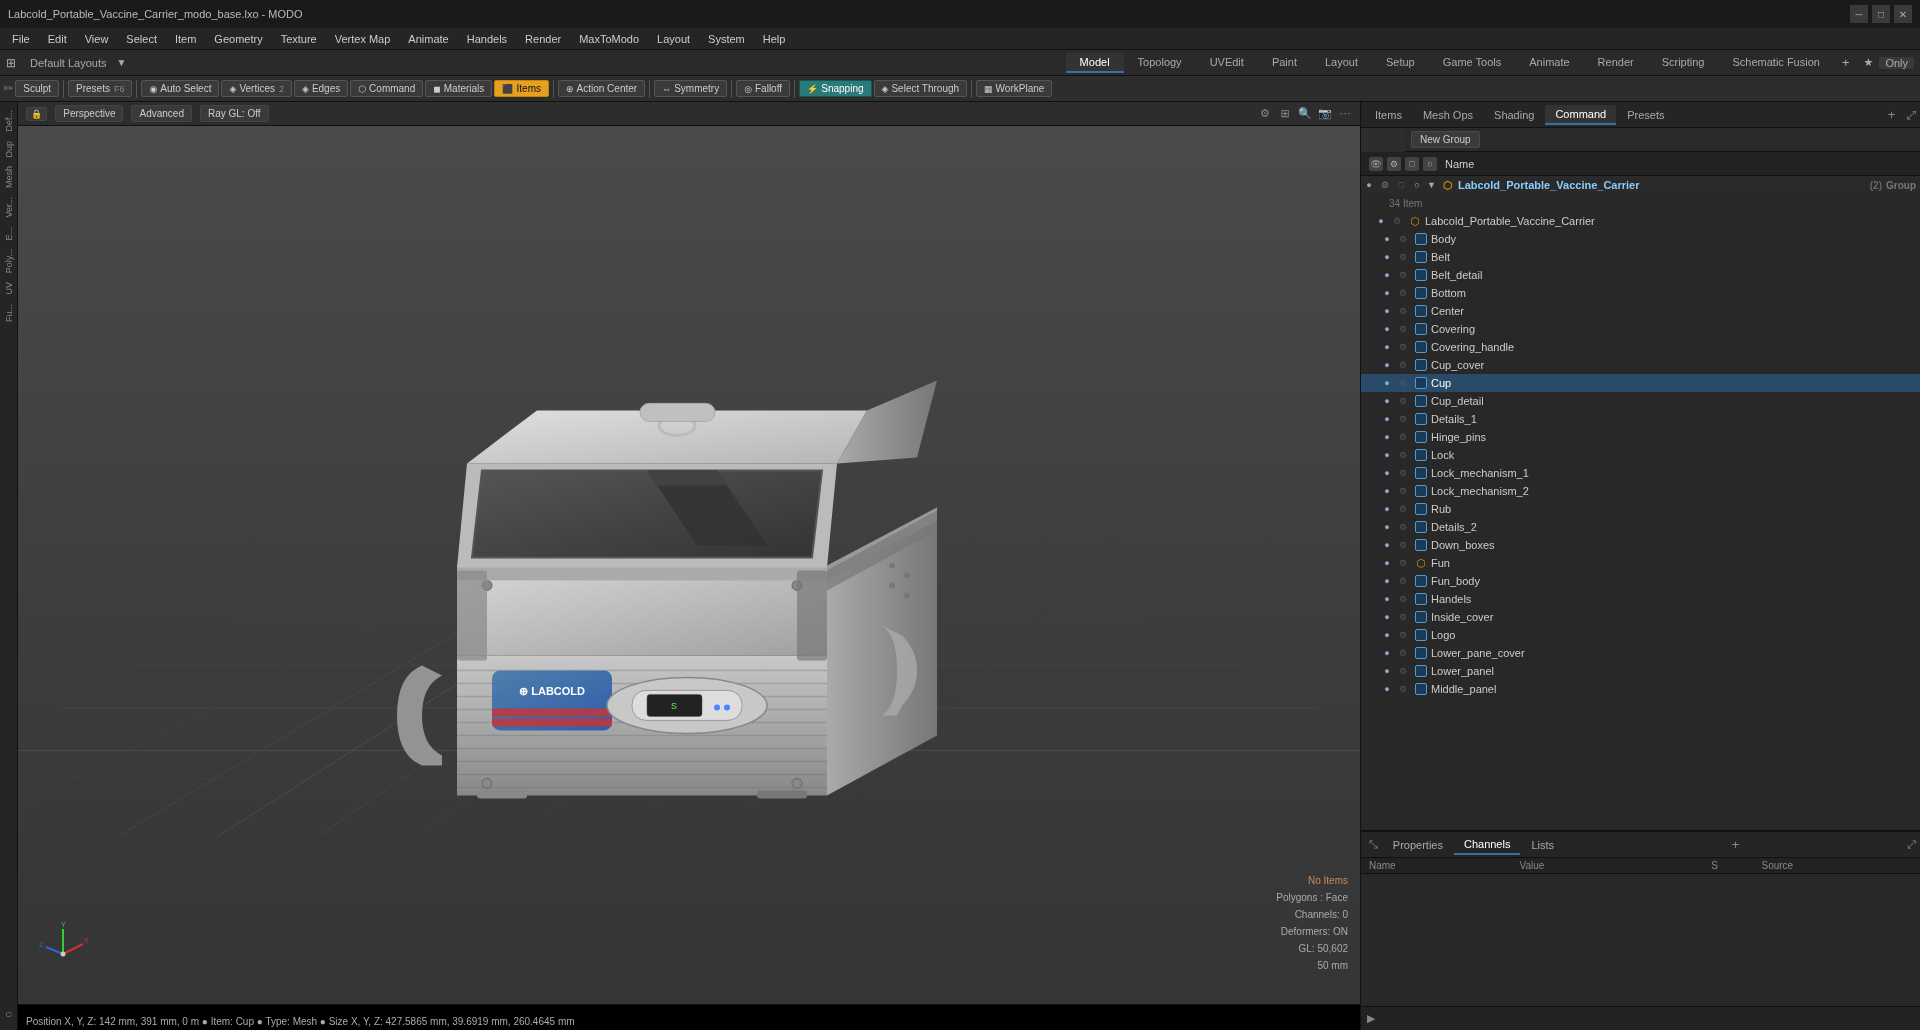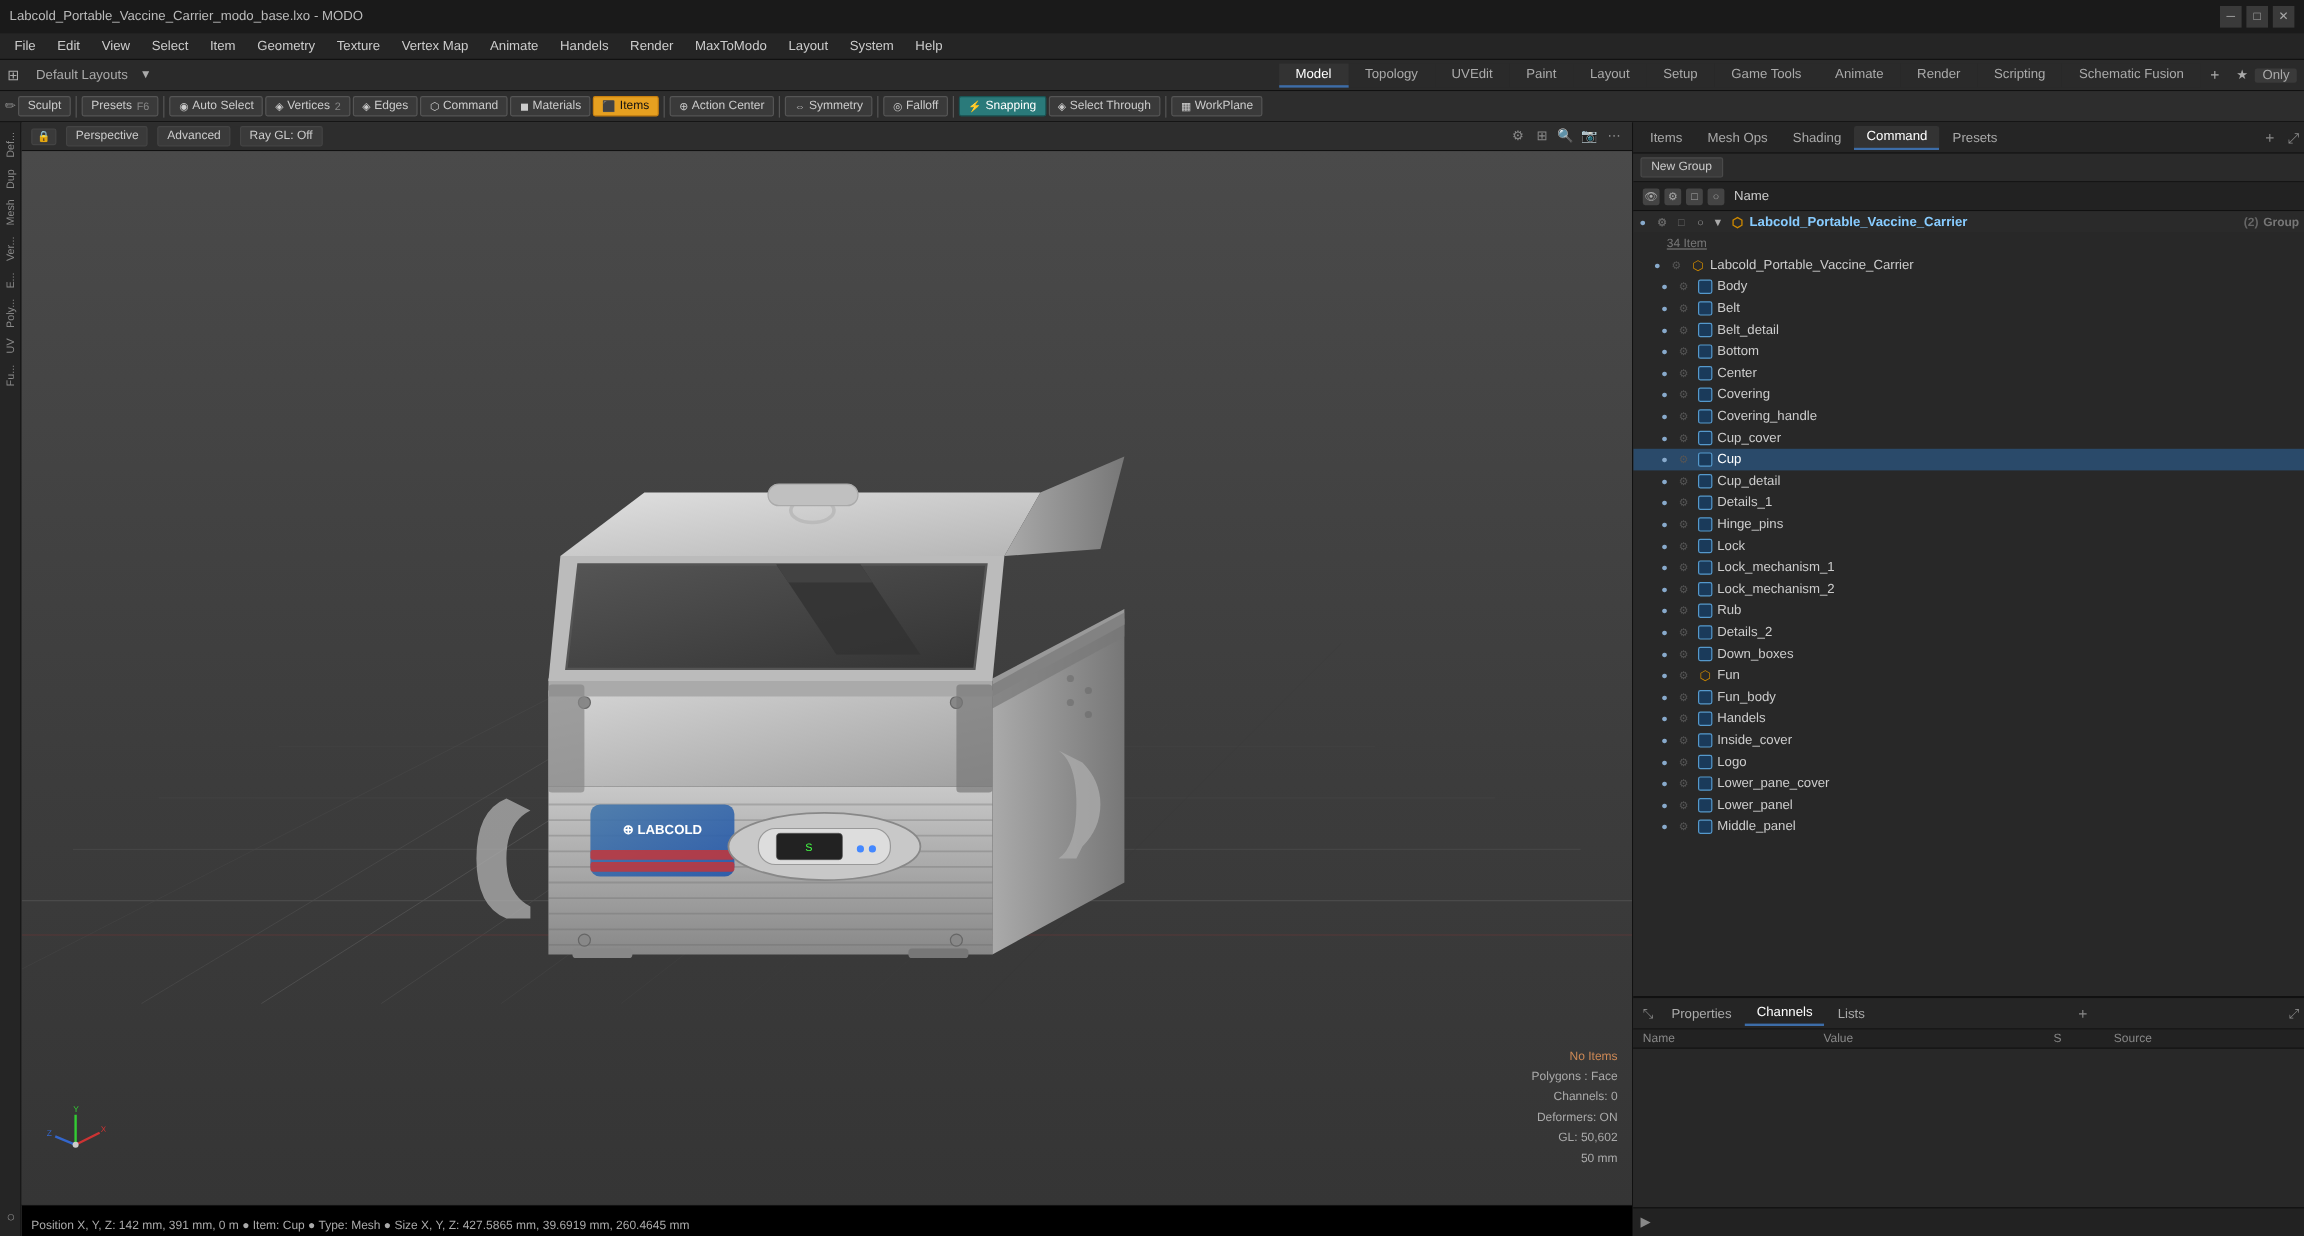--- a/index.html
+++ b/index.html
@@ -251,20 +251,21 @@
       flex-direction: column;
     }
     #groups-toolbar {
       height: 24px;
       background: #2a2a2a;
       display: flex;
       align-items: center;
       padding: 0 6px;
       gap: 4px;
       border-bottom: 1px solid #111;
+      margin-left: 44px;
     }
     .grp-btn {
       padding: 2px 8px;
       background: #3a3a3a;
       border: 1px solid #4a4a4a;
       border-radius: 2px;
       color: #ccc;
       font-size: 10px;
       cursor: pointer;
     }
@@ -810,21 +811,21 @@
           <span class="gi-eye" style="color:#666;">⚙</span>
           <span class="gi-eye" style="color:#666;">□</span>
           <span class="gi-eye" style="color:#aaa;">○</span>
           <span style="color:#aaa;margin:0 2px;font-size:9px;">▼</span>
           <span class="gi-icon" style="color:#cc8800;font-size:11px;">⬡</span>
           <span class="gi-label" style="color:#88ccff;">Labcold_Portable_Vaccine_Carrier</span>
           <span class="gi-count">(2)</span>
           <span class="gi-type">Group</span>
         </div>
 
-        <div class="group-item" style="padding-left:28px;color:#777;font-size:10px;text-decoration:underline;">
+        <div class="group-item" style="padding-left:28px;color:#777;font-size:10px;">
           <span>34 Item</span>
         </div>
 
         <div id="groups-item-list">
         <div class="group-item" style="padding-left: 12px;">
               <span class="gi-eye" style="color: rgb(136, 170, 204);">●</span>
               <span class="gi-eye" style="color: rgb(85, 85, 85); font-size: 9px;">⚙</span>
               <span class="gi-icon" style="color: rgb(204, 136, 0); font-size: 11px;">⬡</span>
               <span class="gi-label">Labcold_Portable_Vaccine_Carrier</span>
             </div>

